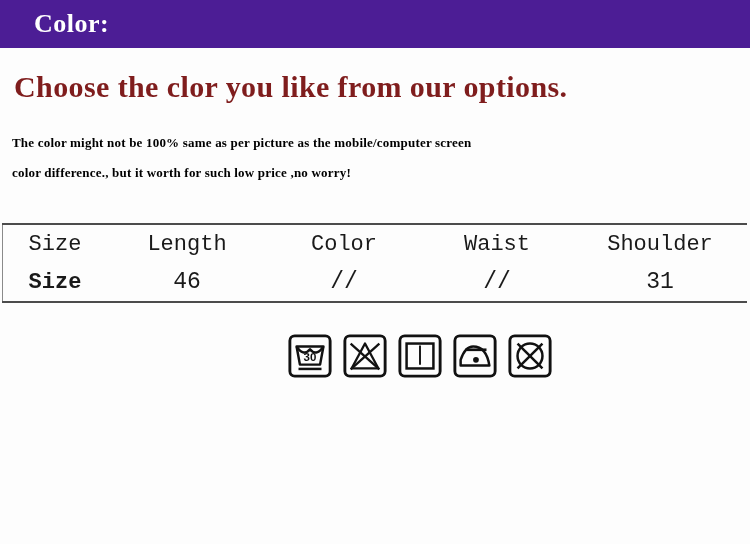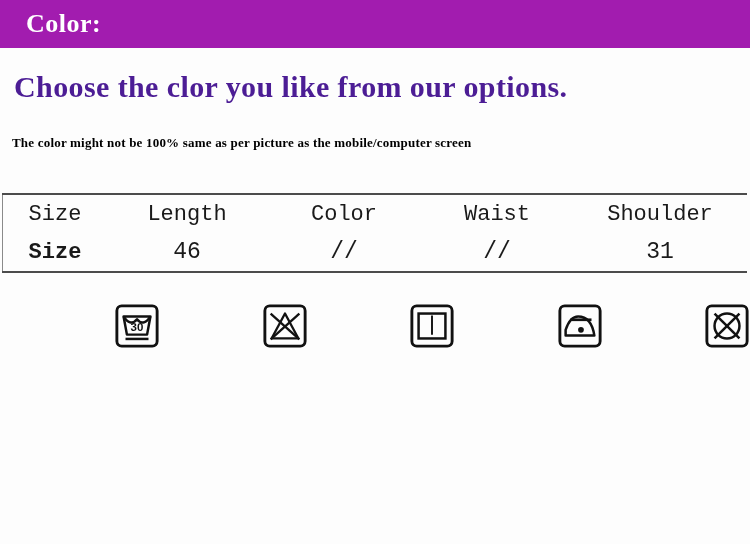--- a/index.html
+++ b/index.html
@@ -10,40 +10,40 @@
     width: 750px;
     height: 544px;
     background: #fdfdfd;
     font-family: "Liberation Serif", "DejaVu Serif", serif;
     overflow: hidden;
   }
 
   
   .header-bar {
     height: 48px;
-    background: #a21caf;
+    background: #4c1d95;
     display: flex;
     align-items: center;
-    padding-left: 26px;
+    padding-left: 34px;
     box-sizing: border-box;
   }
   .header-title {
     color: #ffffff;
     font-family: "Liberation Serif", "DejaVu Serif", serif;
     font-weight: bold;
     font-size: 26px;
     letter-spacing: 0.5px;
   }
 
   
   .headline-wrap {
     padding: 22px 0 0 14px;
   }
   .headline {
-    color: #4c1d95;
+    color: #7f1d1d;
     font-family: "Liberation Serif", "DejaVu Serif", serif;
     font-weight: bold;
     font-size: 30px;
     letter-spacing: 0.4px;
     white-space: nowrap;
   }
 
   
   .disclaimer {
     margin-top: 24px;
@@ -113,22 +113,22 @@
     font-size: 15px;
     line-height: 43px;
     letter-spacing: 0.3px;
     white-space: nowrap;
   }
 
   
   .care-icons {
     margin-top: 22px;
     display: flex;
-    justify-content: space-between;
-    padding-left: 114px;
+    justify-content: center;
+    padding-left: 90px;
     gap: 9px;
   }
   .care-icon {
     width: 46px;
     height: 46px;
     display: block;
   }
 </style>
 </head>
 <body>
@@ -136,20 +136,21 @@
 <div class="header-bar">
   <span class="header-title">Color:</span>
 </div>
 
 <div class="headline-wrap">
   <div class="headline">Choose the clor you like from our options.</div>
 </div>
 
 <div class="disclaimer">
   <div class="disclaimer-line">The color might not be 100% same as per picture as  the  mobile/computer screen</div>
+  <div class="disclaimer-line">color difference., but it worth for such low price ,no worry!</div>
 </div>
 
 <div class="table-wrap">
   <table class="size-table">
     <thead>
       <tr>
         <th class="col-size">Size</th>
         <th class="col-length">Length</th>
         <th class="col-bust">Color</th>
         <th class="col-waist">Waist</th>

